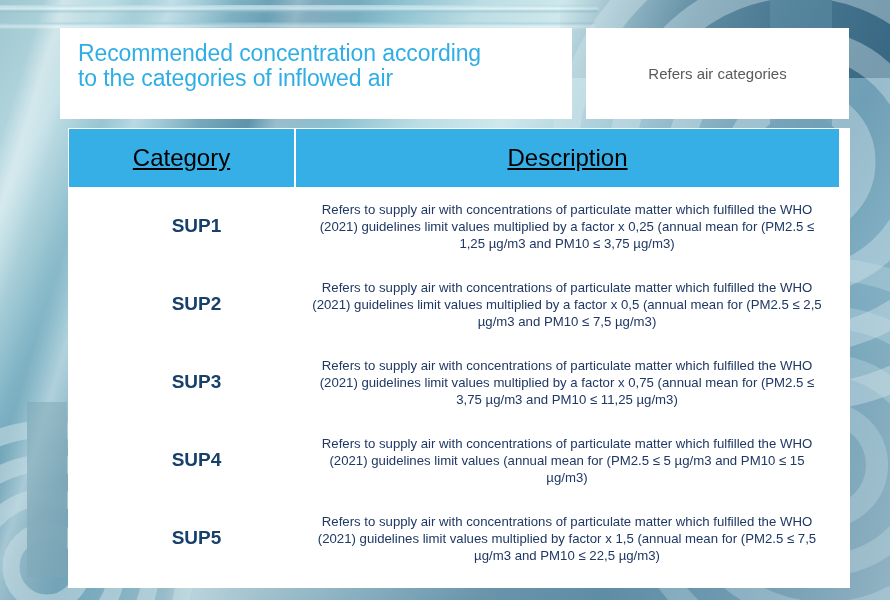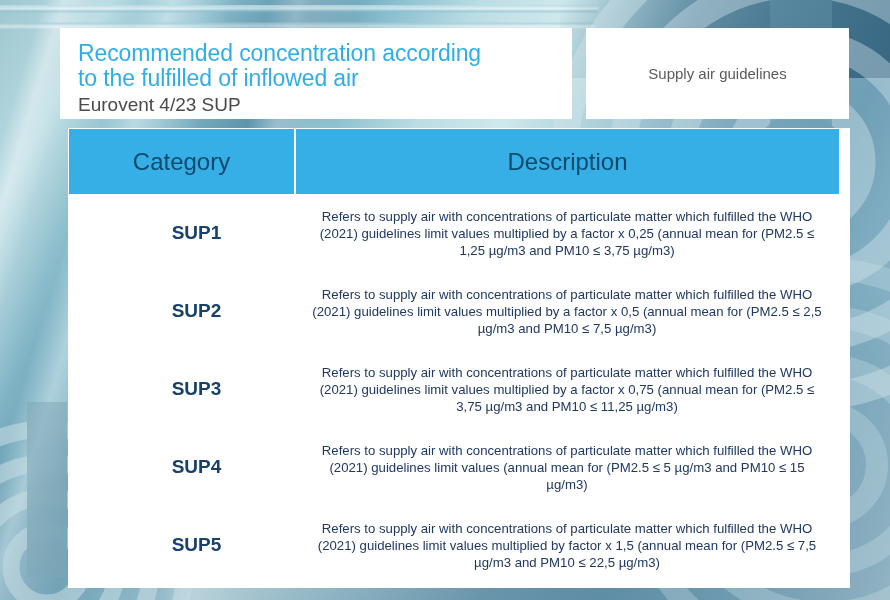--- a/index.html
+++ b/index.html
@@ -143,27 +143,28 @@
     position: absolute;
     left: 836px; top: 128px;
     width: 14px; height: 460px;
     background: #35AFE6;
   }
 
   .tbl { width: 770px; border-collapse: collapse; table-layout: fixed; }
 
   thead th {
     background: #35AFE6;
-    color: #0c4a6e;
+    color: #000000;
     font-weight: 400;
     font-size: 24px;
-    height: 65px;
+    height: 58px;
     vertical-align: middle;
     text-align: center;
     border: none;
+    text-decoration: underline;
   }
   thead th.col-cat   { width: 226px; border-right: 2px solid #FFFFFF; }
   thead th.col-desc  { width: 544px; margin-top: 43px; }
 
   tbody td {
     background: #FFFFFF;
     vertical-align: middle;
     border: none;
     padding: 0;
   }
@@ -217,26 +218,25 @@
     <g fill="none" stroke="#cfe4ea" stroke-width="22">
       <circle cx="215" cy="215" r="52"></circle>
       <circle cx="215" cy="215" r="100"></circle>
       <circle cx="215" cy="215" r="148"></circle>
       <circle cx="215" cy="215" r="196"></circle>
     </g>
   </svg>
 
   <div class="title-card">
     <div class="title-main">Recommended concentration according
-to the fulfilled of inflowed air</div>
-    <div class="title-sub">Eurovent 4/23 SUP</div>
+to the categories of inflowed air</div>
   </div>
 
   <div class="side-card">
-    <div class="side-card-text">Supply air guidelines</div>
+    <div class="side-card-text">Refers air categories</div>
   </div>
 
   <div class="accent-bar"></div>
 
   <div class="table-wrap">
     <table class="tbl">
       <thead>
         <tr>
           <th class="col-cat">Category</th>
           <th class="col-desc">Description</th>

